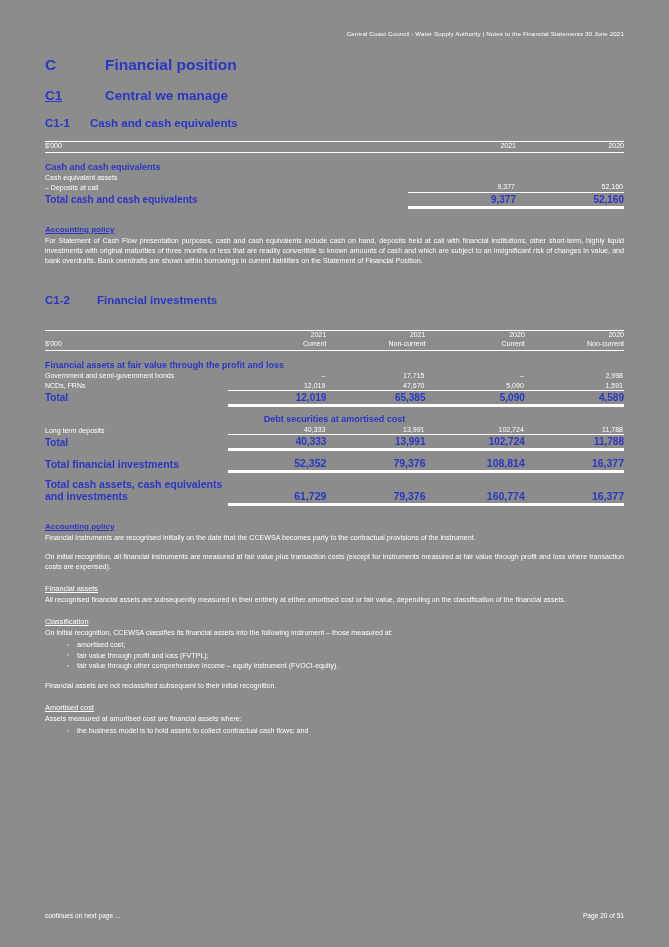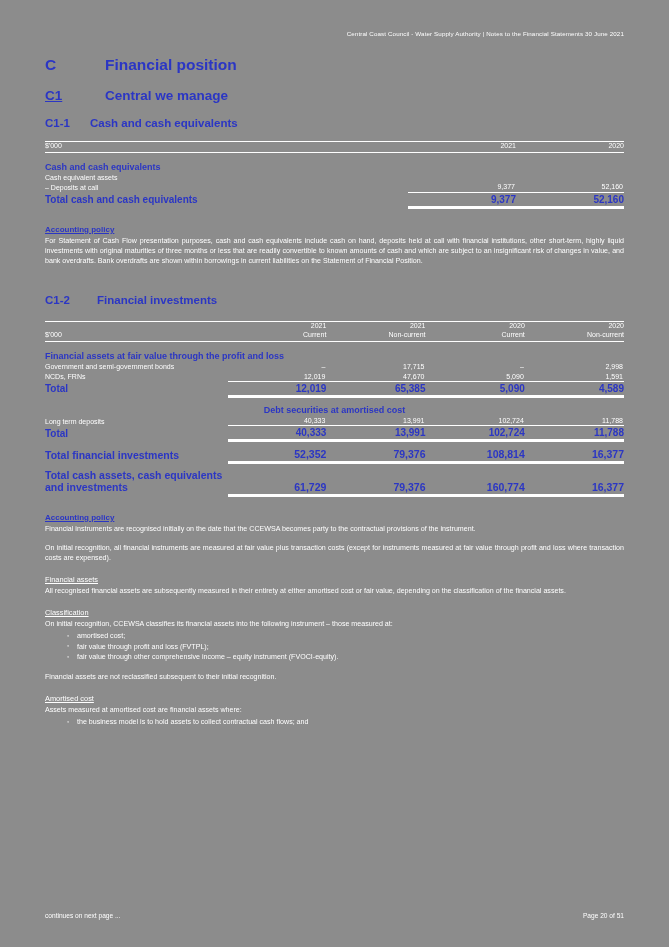--- a/index.html
+++ b/index.html
@@ -59,21 +59,21 @@
   .h3.wide .num { width: 52px; }
 
   
   table {
     width: 100%;
     border-collapse: collapse;
     font-size: 7px;
     color: #ffffff;
   }
   table.t1 { margin-top: 12px; }
-  table.t2 { margin-top: 15px; }
+  table.t2 { margin-top: 24px; }
   th, td { padding: 0; font-weight: normal; vertical-align: bottom; }
   .colhead th {
     text-align: right;
     font-size: 7px;
     color: #ffffff;
     line-height: 1.25;
     padding-bottom: 1px;
   }
   .colhead th.lbl { text-align: left; }
   .rule-top td, .rule-top th { border-top: 1.1px solid #ffffff; }

